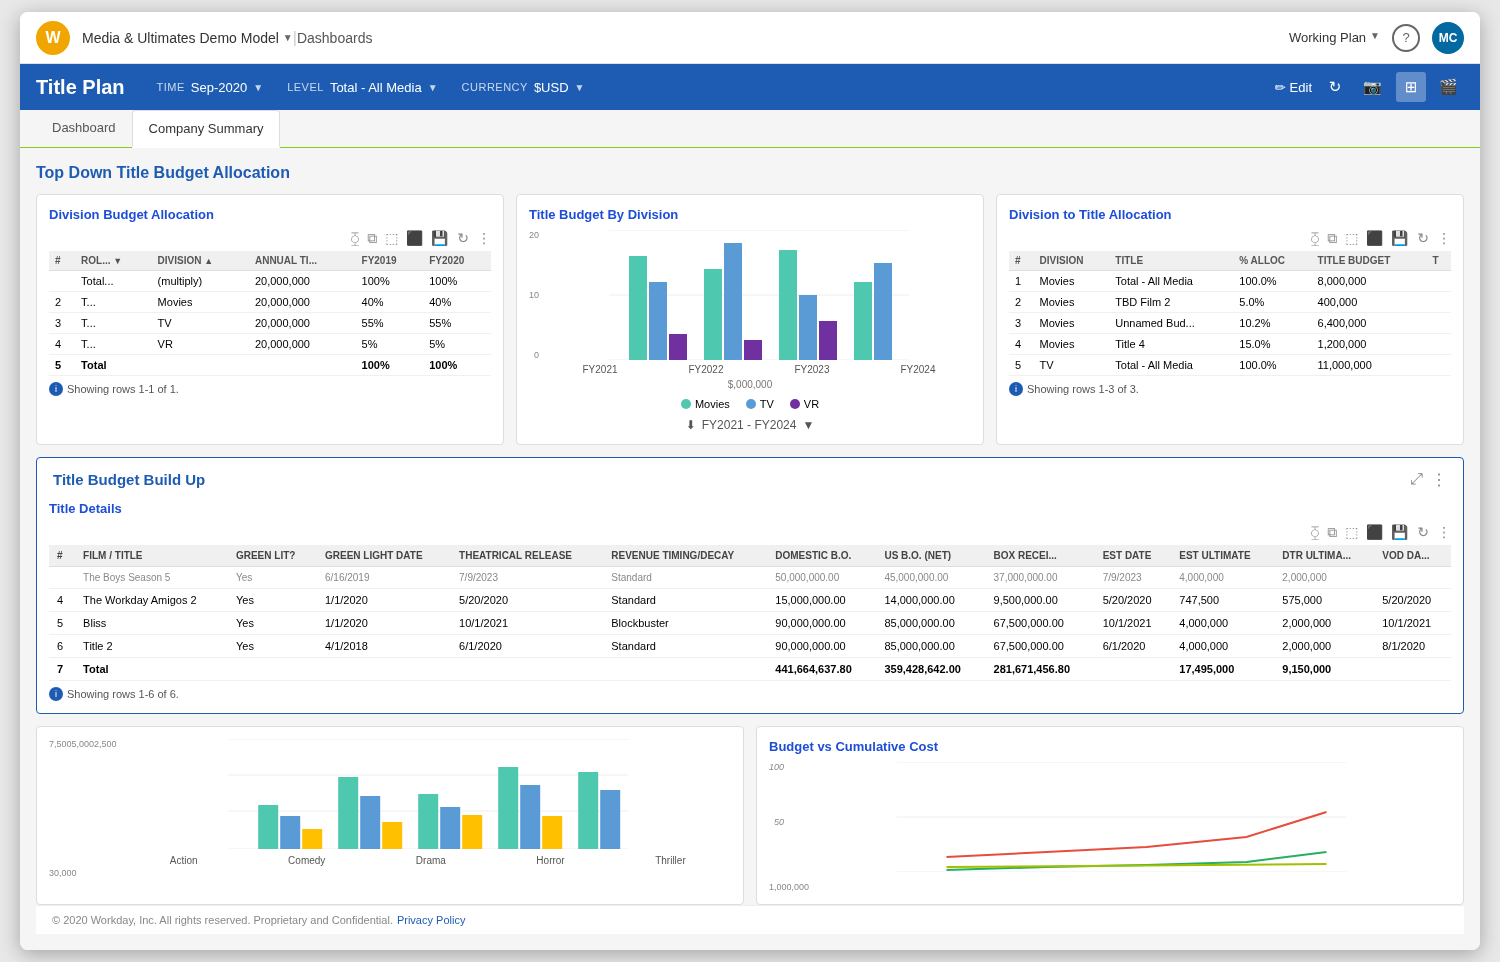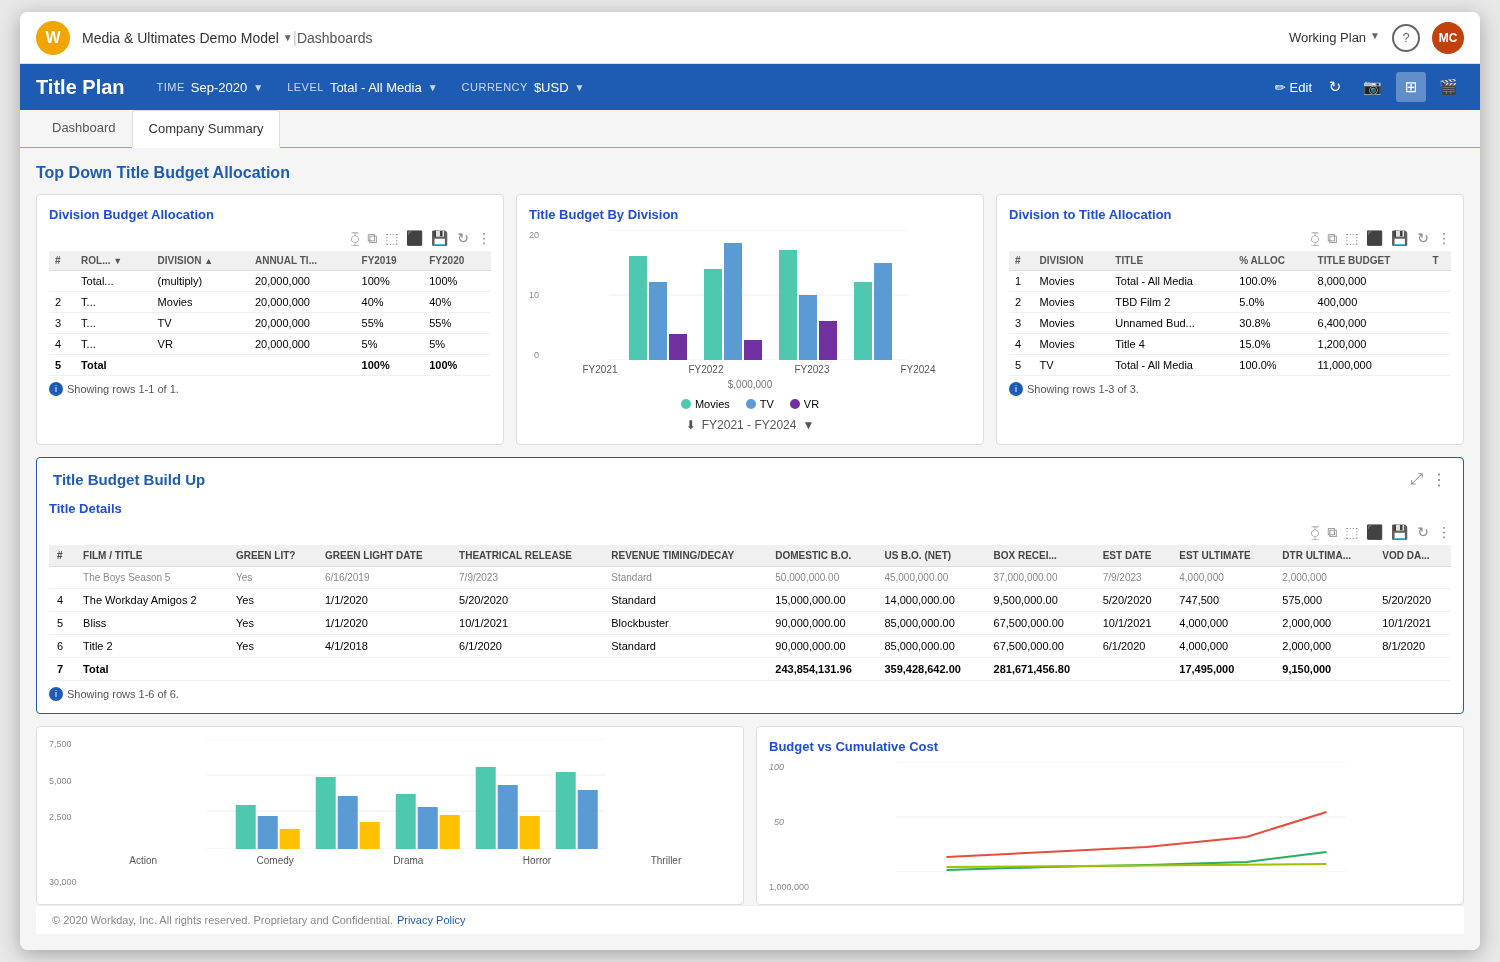--- a/index.html
+++ b/index.html
@@ -7,21 +7,21 @@
     .app-frame { width: 1460px; min-height: 930px; background: #fff; border-radius: 8px; overflow: hidden; box-shadow: 0 4px 20px rgba(0,0,0,0.3); }
     
     
     .top-nav { background: #fff; height: 52px; display: flex; align-items: center; padding: 0 16px; border-bottom: 1px solid #e0e0e0; }
     .logo { width: 34px; height: 34px; background: #f0a500; border-radius: 50%; display: flex; align-items: center; justify-content: center; margin-right: 12px; color: white; font-weight: bold; font-size: 16px; }
     .nav-model { font-size: 14px; color: #333; font-weight: 500; display: flex; align-items: center; gap: 4px; }
     .nav-dashboards { font-size: 14px; color: #555; }
     .nav-right { margin-left: auto; display: flex; align-items: center; gap: 12px; }
     .working-plan { font-size: 13px; color: #333; display: flex; align-items: flex-start; gap: 4px; cursor: pointer; }
     .help-circle { width: 28px; height: 28px; border: 2px solid #666; border-radius: 50%; display: flex; align-items: center; justify-content: center; font-size: 13px; color: #666; cursor: pointer; }
-    .user-avatar { width: 32px; height: 32px; background: #c2410c; border-radius: 50%; display: flex; align-items: center; justify-content: center; color: white; font-size: 12px; font-weight: bold; cursor: pointer; }
+    .user-avatar { width: 32px; height: 32px; background: #0369a1; border-radius: 50%; display: flex; align-items: center; justify-content: center; color: white; font-size: 12px; font-weight: bold; cursor: pointer; }
     .dropdown-arrow { font-size: 10px; color: #666; }
 
     
     .header-bar { background: #1e5cb3; height: 46px; display: flex; align-items: center; padding: 0 16px; gap: 24px; }
     .header-title { color: white; font-size: 20px; font-weight: 600; margin-right: 8px; }
     .header-filter { display: flex; align-items: center; gap: 6px; font-size: 12px; }
     .filter-label { color: rgba(255,255,255,0.75); font-size: 11px; letter-spacing: 0.5px; }
     .filter-value { color: white; font-size: 13px; font-weight: 500; }
     .header-actions { margin-left: auto; display: flex; align-items: center; gap: 8px; }
     .header-btn { color: white; font-size: 13px; cursor: pointer; display: flex; align-items: center; gap: 4px; }
@@ -313,21 +313,21 @@
               <td>Movies</td>
               <td>TBD Film 2</td>
               <td>5.0%</td>
               <td>400,000</td>
               <td></td>
             </tr>
             <tr>
               <td>3</td>
               <td>Movies</td>
               <td>Unnamed Bud...</td>
-              <td>30.8%</td>
+              <td>10.2%</td>
               <td>6,400,000</td>
               <td></td>
             </tr>
             <tr>
               <td>4</td>
               <td>Movies</td>
               <td>Title 4</td>
               <td>15.0%</td>
               <td>1,200,000</td>
               <td></td>
@@ -448,21 +448,21 @@
                 <td>2,000,000</td>
                 <td>8/1/2020</td>
               </tr>
               <tr class="total-row">
                 <td>7</td>
                 <td><strong>Total</strong></td>
                 <td></td>
                 <td></td>
                 <td></td>
                 <td></td>
-                <td><strong>243,854,131.96</strong></td>
+                <td><strong>441,664,637.80</strong></td>
                 <td><strong>359,428,642.00</strong></td>
                 <td><strong>281,671,456.80</strong></td>
                 <td></td>
                 <td><strong>17,495,000</strong></td>
                 <td><strong>9,150,000</strong></td>
                 <td></td>
               </tr>
             </tbody>
           </table>
         </div>
@@ -470,21 +470,21 @@
           <span class="info-icon">i</span>
           <span>Showing rows 1-6 of 6.</span>
         </div>
       </div>
     </div>
 
     <div class="bottom-charts-row">
 
       <div class="bottom-chart-card">
         <div style="display:flex; gap:4px;">
-          <div style="font-size:9px; color:#888; display:flex; flex-direction:column; justify-content:space-between; height:110px; text-align:right; padding-right:4px;">
+          <div style="font-size:9px; color:#888; display:flex; flex-direction:row; justify-content:space-between; height:110px; text-align:right; padding-right:4px;">
             <span>7,500</span>
             <span>5,000</span>
             <span>2,500</span>
             <span></span>
           </div>
           <div style="flex:1;">
             <svg width="100%" height="110" viewBox="0 0 400 110">
               <line x1="0" y1="0" x2="400" y2="0" stroke="#eee" stroke-width="1"></line>
               <line x1="0" y1="36" x2="400" y2="36" stroke="#eee" stroke-width="1"></line>
               <line x1="0" y1="72" x2="400" y2="72" stroke="#eee" stroke-width="1"></line>
@@ -511,21 +511,21 @@
             </svg>
             <div style="display:flex; justify-content:space-around; font-size:10px; color:#555; margin-top:2px;">
               <span>Action</span>
               <span>Comedy</span>
               <span>Drama</span>
               <span>Horror</span>
               <span>Thriller</span>
             </div>
           </div>
         </div>
-        <div style="font-size:9px;color:#888;text-align:left;margin-top:11px;">30,000</div>
+        <div style="font-size:9px;color:#888;text-align:left;margin-top:2px;">30,000</div>
       </div>
 
       <div class="bottom-chart-card">
         <div class="card-title">Budget vs Cumulative Cost</div>
         <div style="display:flex; gap:4px;font-style:italic;">
           <div style="font-size:9px; color:#888; display:flex; flex-direction:column; justify-content:space-between; height:110px; text-align:right; padding-right:4px;">
             <span>100</span>
             <span>50</span>
             <span></span>
           </div>

